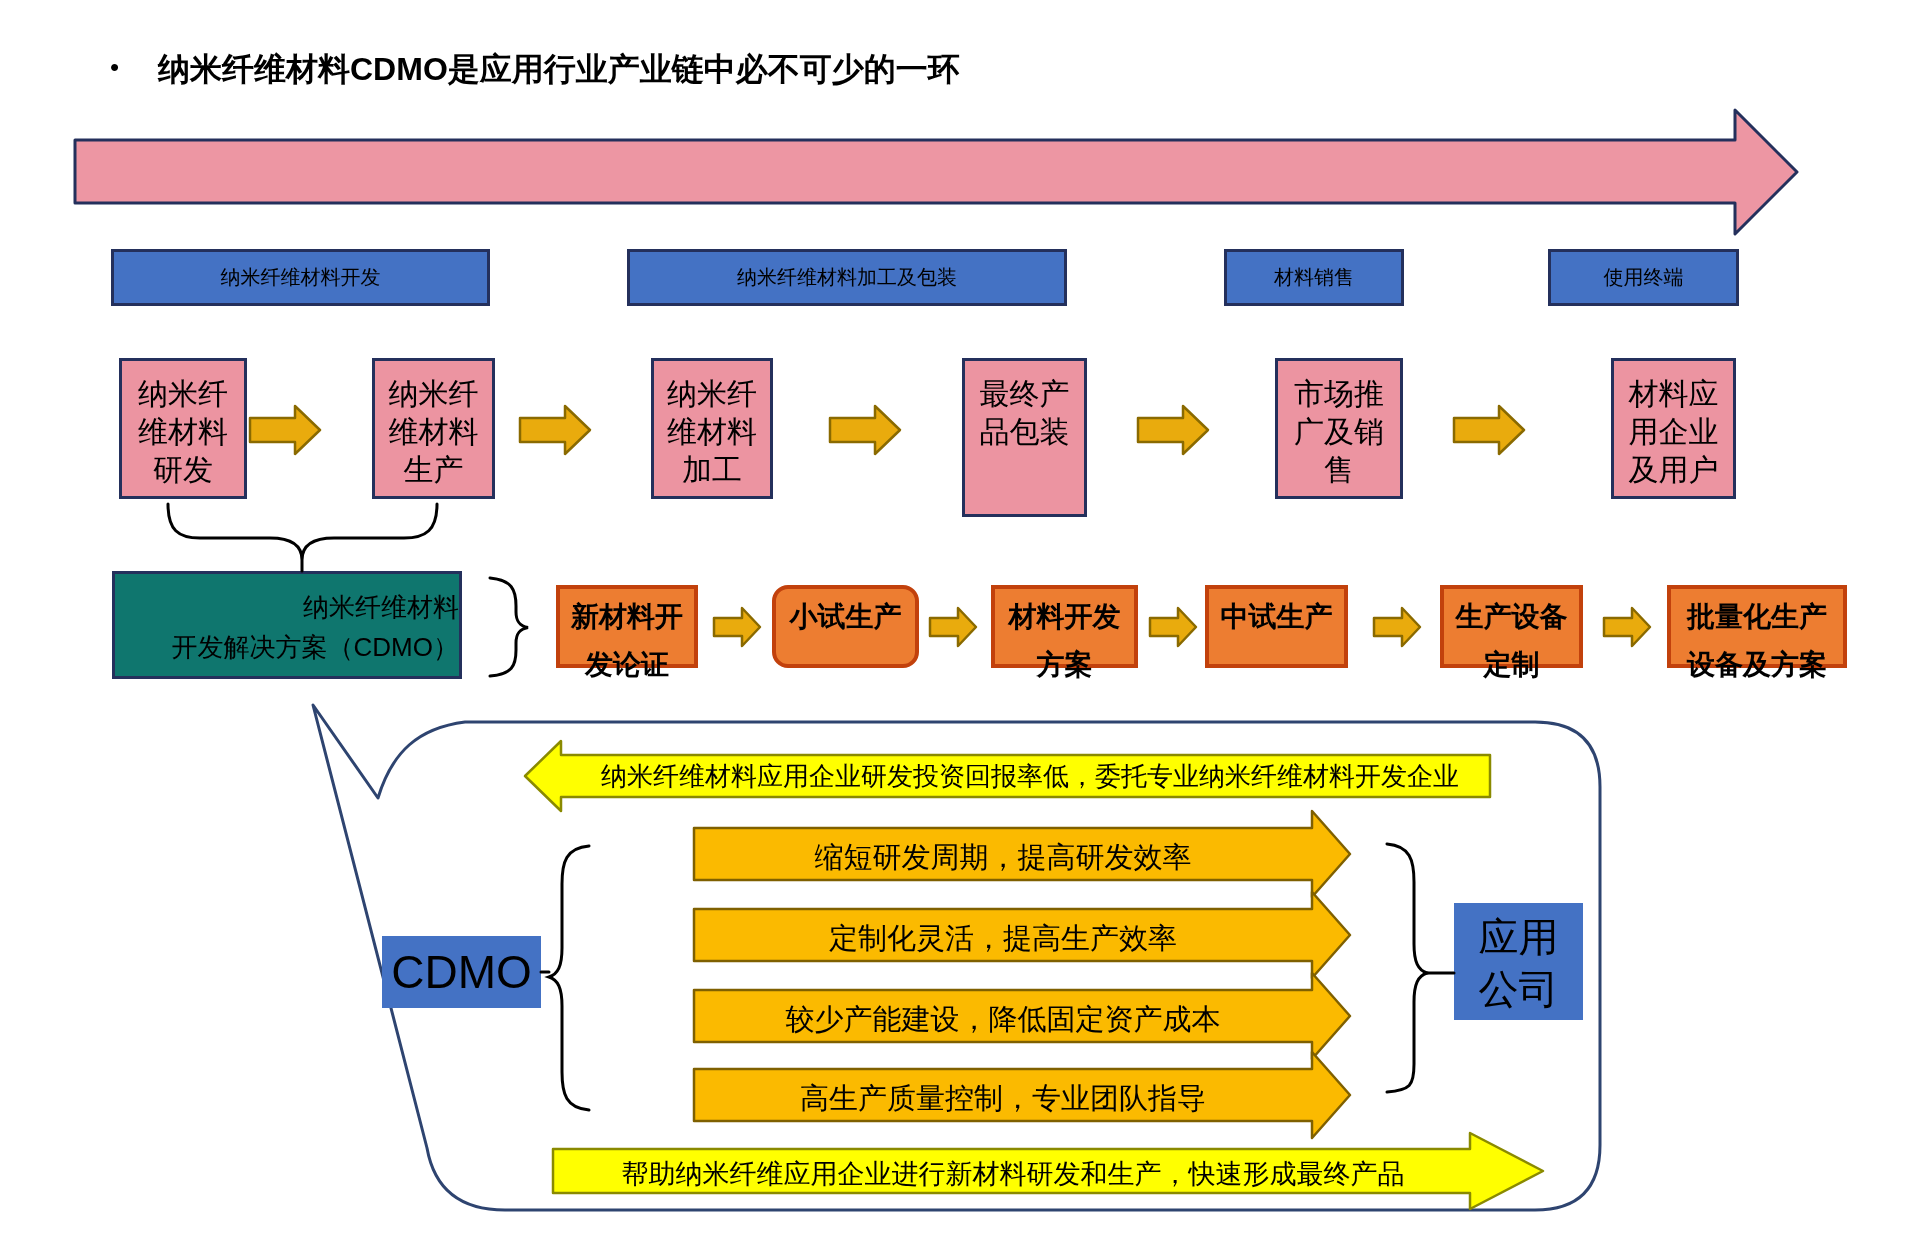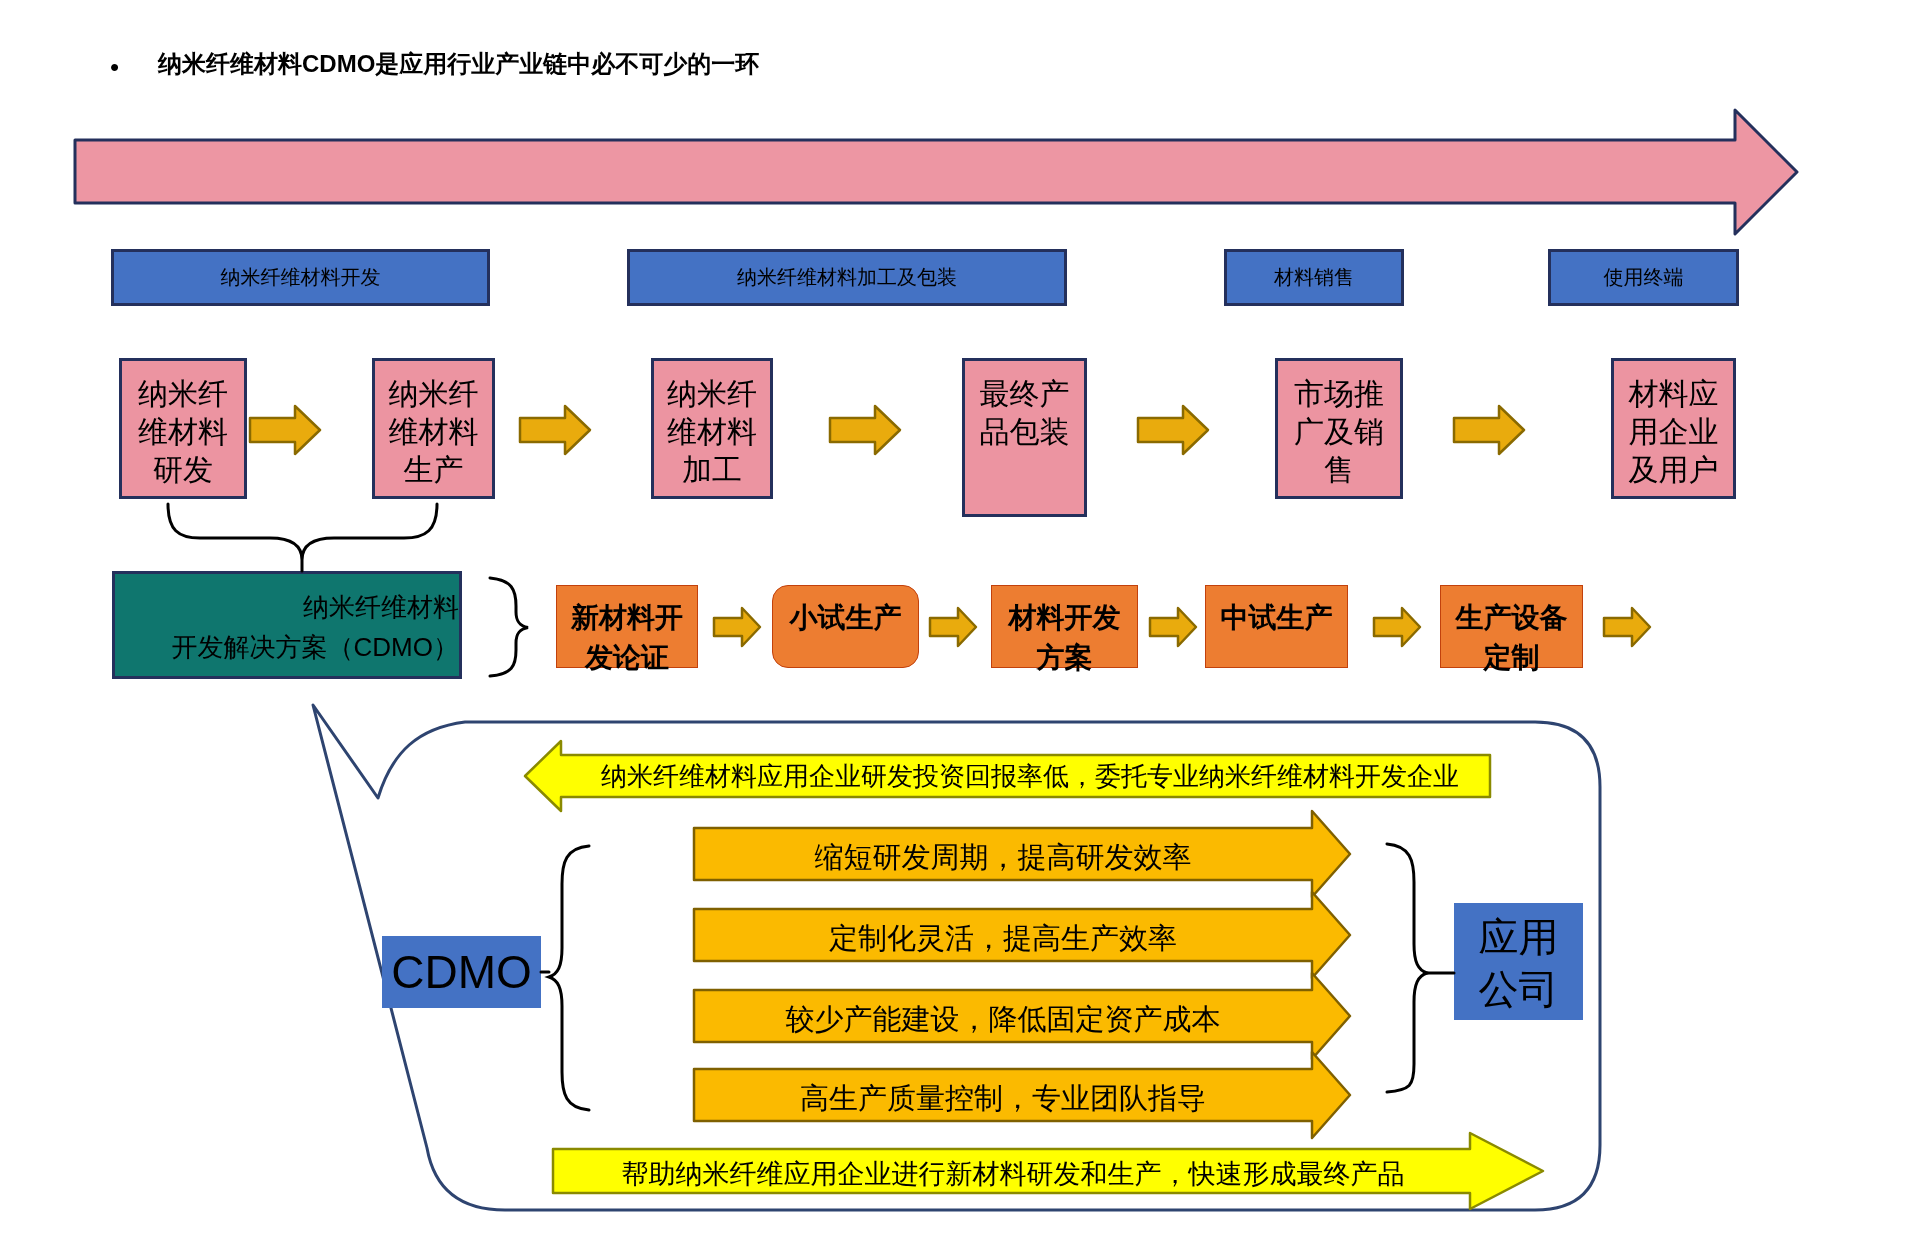--- a/index.html
+++ b/index.html
@@ -1,31 +1,31 @@
 <!DOCTYPE html>
 <html><head>
 <meta charset="utf-8">
 <style>
   html,body{margin:0;padding:0;background:#fff;}
   .canvas{position:relative;width:1920px;height:1241px;background:#fff;overflow:hidden;
           font-family:"Liberation Sans",sans-serif;color:#000;}
   .abs{position:absolute;}
   svg.shape{position:absolute;overflow:visible;}
-  .ttl{font-size:24px;font-weight:bold;white-space:nowrap;}
+  .ttl{font-size:32px;font-weight:bold;white-space:nowrap;}
   .bannertxt{font-size:36px;text-align:center;line-height:62px;}
   .hdr{background:#4472C4;border:3px solid #24305C;box-sizing:border-box;
        display:flex;align-items:center;justify-content:center;font-size:20px;z-index:2;}
   .pnk{background:#EC94A1;border:3px solid #24305C;box-sizing:border-box;
        font-size:30px;line-height:38px;text-align:center;padding-top:14px;
        white-space:pre-line;z-index:2;margin-left:24px;}
   .blu2{background:#0f766e;border:3px solid #24305C;box-sizing:border-box;
         font-size:26px;line-height:40px;padding:13px 0 0 18px;white-space:pre-line;z-index:2;text-align:right;}
-  .org{background:#ED7D31;border:1px solid #c2410c;box-sizing:border-box;
-       font-size:28px;font-weight:bold;line-height:40px;text-align:center;
-       padding-top:12px;white-space:pre-line;z-index:2;}
+  .org{background:#ED7D31;border:4px solid #c2410c;box-sizing:border-box;
+       font-size:28px;font-weight:bold;line-height:48px;text-align:center;
+       padding-top:4px;white-space:pre-line;z-index:2;}
   .arrtxt{font-size:29px;text-align:center;white-space:nowrap;z-index:3;}
   .yeltxt{font-size:26px;text-align:center;white-space:nowrap;z-index:3;}
   .cdmo{background:#4472C4;display:flex;align-items:center;justify-content:center;
         font-size:46px;z-index:2;}
   .client{background:#4472C4;font-size:40px;line-height:52px;text-align:center;
           padding-top:8px;white-space:pre-line;box-sizing:border-box;z-index:2;}
   .z0{z-index:0;} .z2{z-index:2;} .z5{z-index:5;}
 </style>
 </head>
 <body>
@@ -105,20 +105,22 @@
 开发解决方案（CDMO）</div>
 
   <div class="abs org" style="left:556px;top:585px;width:142px;height:83px;">新材料开
 发论证</div>
   <div class="abs org" style="left:772px;top:585px;width:147px;height:83px;border-radius:16px;">小试生产</div>
   <div class="abs org" style="left:991px;top:585px;width:147px;height:83px;">材料开发
 方案</div>
   <div class="abs org" style="left:1205px;top:585px;width:143px;height:83px;">中试生产</div>
   <div class="abs org" style="left:1440px;top:585px;width:143px;height:83px;">生产设备
 定制</div>
+  <div class="abs org" style="left:1667px;top:585px;width:180px;height:83px;">批量化生产
+设备及方案</div>
 
   <svg class="shape z2" style="left:714px;top:608px;" width="46" height="38">
     <polygon points="0,10 28,10 28,0 46,19 28,38 28,28 0,28" fill="#E9AB0D" stroke="#8A6A00" stroke-width="2.5" stroke-linejoin="round"></polygon>
     </svg>
   <svg class="shape z2" style="left:930px;top:608px;" width="46" height="38">
     <polygon points="0,10 28,10 28,0 46,19 28,38 28,28 0,28" fill="#E9AB0D" stroke="#8A6A00" stroke-width="2.5" stroke-linejoin="round"></polygon>
     </svg>
   <svg class="shape z2" style="left:1150px;top:608px;" width="46" height="38">
     <polygon points="0,10 28,10 28,0 46,19 28,38 28,28 0,28" fill="#E9AB0D" stroke="#8A6A00" stroke-width="2.5" stroke-linejoin="round"></polygon>
     </svg>

